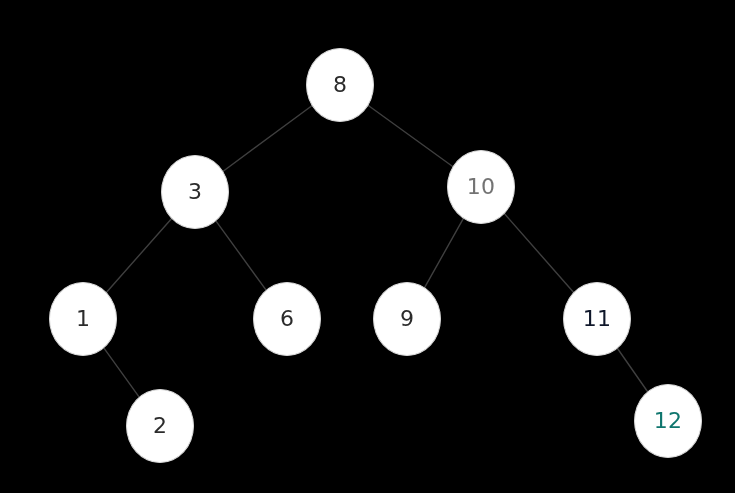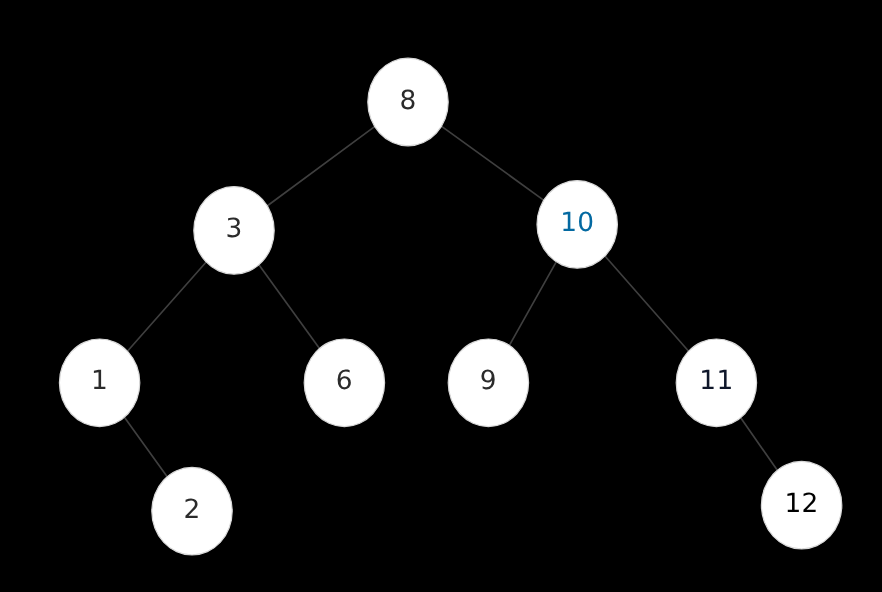--- a/index.html
+++ b/index.html
@@ -58,35 +58,35 @@
       <line x1="103.96301100031236" y1="348.13041788355093" x2="139.03698899968765" y2="396.86958211644907" stroke="#3f3f3f" stroke-width="1.4" stroke-linecap="round"></line>
       <line x1="617.5298072048166" y1="348.49352584353943" x2="647.4701927951834" y2="391.50647415646057" stroke="#3f3f3f" stroke-width="1.4" stroke-linecap="round"></line>
     </svg>
   <div id="node-layer">
       <div class="tree-node" style="left: 306px; top: 48px; width: 68px; height: 74px; background: rgb(255, 255, 255); border-color: rgb(216, 216, 216); color: rgb(43, 43, 43);">
         <span class="node-label">8</span>
       </div>
       <div class="tree-node" style="left: 161px; top: 155px; width: 68px; height: 74px; background: rgb(255, 255, 255); border-color: rgb(216, 216, 216); color: rgb(43, 43, 43);">
         <span class="node-label">3</span>
       </div>
-      <div class="tree-node" style="left: 447px; top: 150px; width: 68px; height: 74px; background: rgb(255, 255, 255); border-color: rgb(216, 216, 216); color: #0369a1;">
+      <div class="tree-node" style="left: 447px; top: 150px; width: 68px; height: 74px; background: rgb(255, 255, 255); border-color: rgb(216, 216, 216); color: #737373;">
         <span class="node-label">10</span>
       </div>
       <div class="tree-node" style="left: 49px; top: 282px; width: 68px; height: 74px; background: rgb(255, 255, 255); border-color: rgb(216, 216, 216); color: rgb(43, 43, 43);">
         <span class="node-label">1</span>
       </div>
       <div class="tree-node" style="left: 253px; top: 282px; width: 68px; height: 74px; background: rgb(255, 255, 255); border-color: rgb(216, 216, 216); color: rgb(43, 43, 43);">
         <span class="node-label">6</span>
       </div>
       <div class="tree-node" style="left: 373px; top: 282px; width: 68px; height: 74px; background: rgb(255, 255, 255); border-color: rgb(216, 216, 216); color: rgb(43, 43, 43);">
         <span class="node-label">9</span>
       </div>
       <div class="tree-node" style="left: 563px; top: 282px; width: 68px; height: 74px; background: rgb(255, 255, 255); border-color: rgb(216, 216, 216); color: #0f172a;">
         <span class="node-label">11</span>
       </div>
       <div class="tree-node" style="left: 126px; top: 389px; width: 68px; height: 74px; background: rgb(255, 255, 255); border-color: rgb(216, 216, 216); color: rgb(43, 43, 43);">
         <span class="node-label">2</span>
       </div>
-      <div class="tree-node" style="left: 634px; top: 384px; width: 68px; height: 74px; background: rgb(255, 255, 255); border-color: rgb(216, 216, 216); color: #000000;">
+      <div class="tree-node" style="left: 634px; top: 384px; width: 68px; height: 74px; background: rgb(255, 255, 255); border-color: rgb(216, 216, 216); color: #0f766e;">
         <span class="node-label">12</span>
       </div>
     </div>
 </div>
 
 </body></html>

